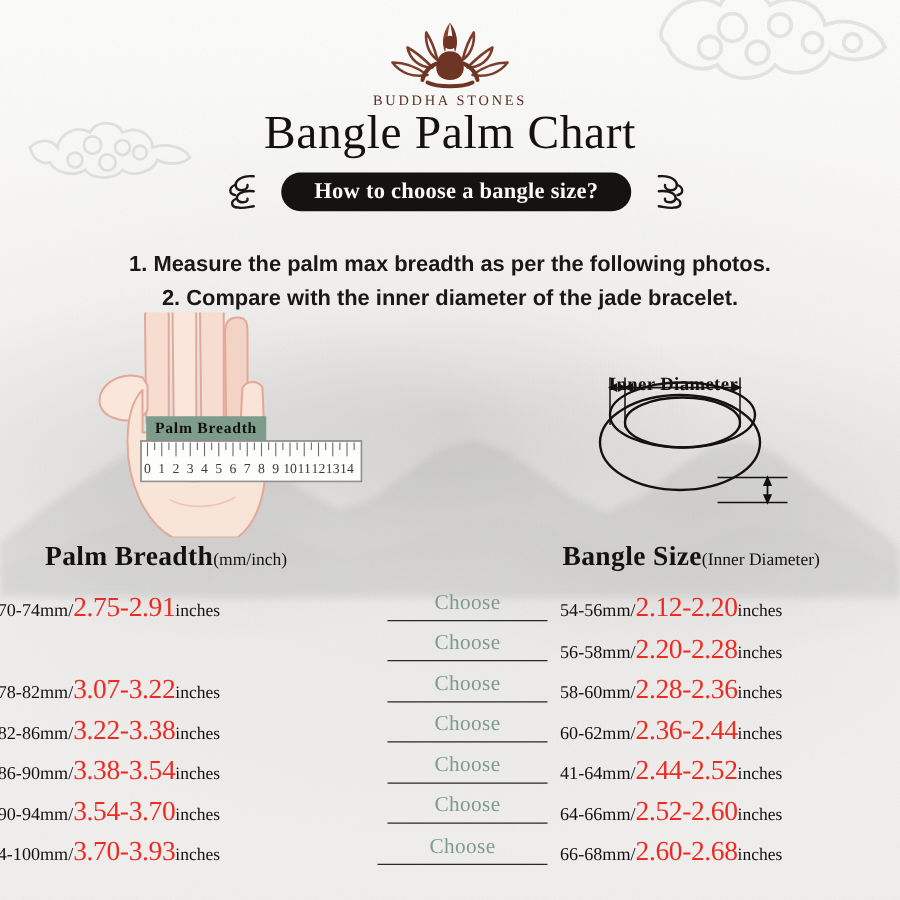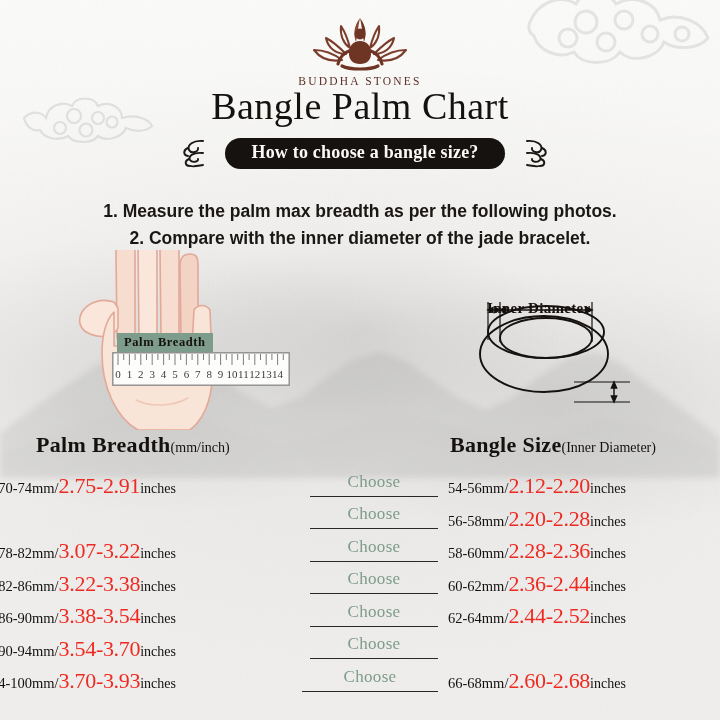--- a/index.html
+++ b/index.html
@@ -412,26 +412,27 @@
       <div class="row">
         <div class="cell cell-left"><span class="mm">82-86mm/</span><span class="inch">3.22-3.38</span><span class="unit">inches</span></div>
         <div class="connector"></div>
         <div class="choose">Choose</div>
         <div class="cell cell-right"><span class="mm">60-62mm/</span><span class="inch">2.36-2.44</span><span class="unit">inches</span></div>
       </div>
       <div class="row">
         <div class="cell cell-left"><span class="mm">86-90mm/</span><span class="inch">3.38-3.54</span><span class="unit">inches</span></div>
         <div class="connector"></div>
         <div class="choose">Choose</div>
-        <div class="cell cell-right"><span class="mm">62-64mm/</span><span class="inch">2.44-2.52</span><span class="unit">inches</span></div>
+        <div class="cell cell-right"><span class="mm">41-64mm/</span><span class="inch">2.44-2.52</span><span class="unit">inches</span></div>
       </div>
       <div class="row">
         <div class="cell cell-left"><span class="mm">90-94mm/</span><span class="inch">3.54-3.70</span><span class="unit">inches</span></div>
         <div class="connector"></div>
         <div class="choose">Choose</div>
+        <div class="cell cell-right"><span class="mm">64-66mm/</span><span class="inch">2.52-2.60</span><span class="unit">inches</span></div>
       </div>
       <div class="row last">
         <div class="cell cell-left"><span class="mm">94-100mm/</span><span class="inch">3.70-3.93</span><span class="unit">inches</span></div>
         <div class="connector"></div>
         <div class="choose">Choose</div>
         <div class="cell cell-right"><span class="mm">66-68mm/</span><span class="inch">2.60-2.68</span><span class="unit">inches</span></div>
       </div>
     </div>
 
 </div>

